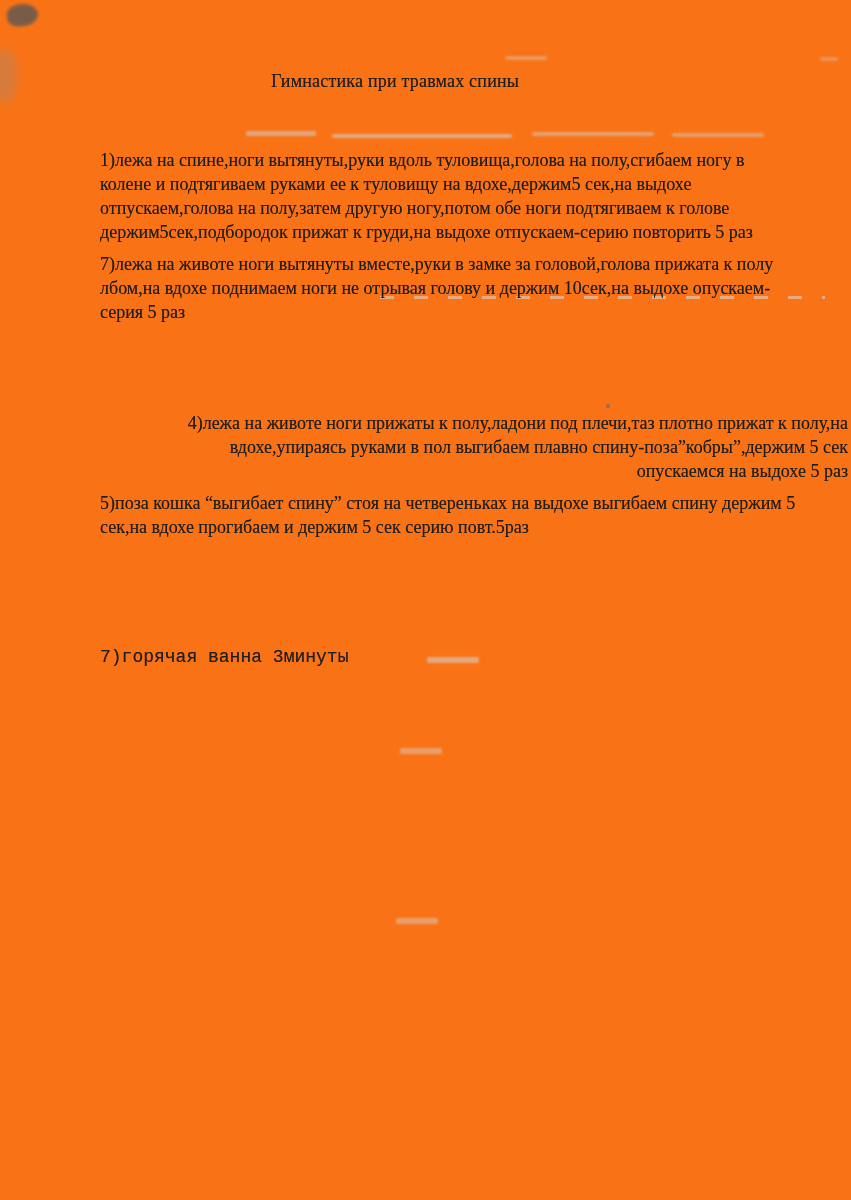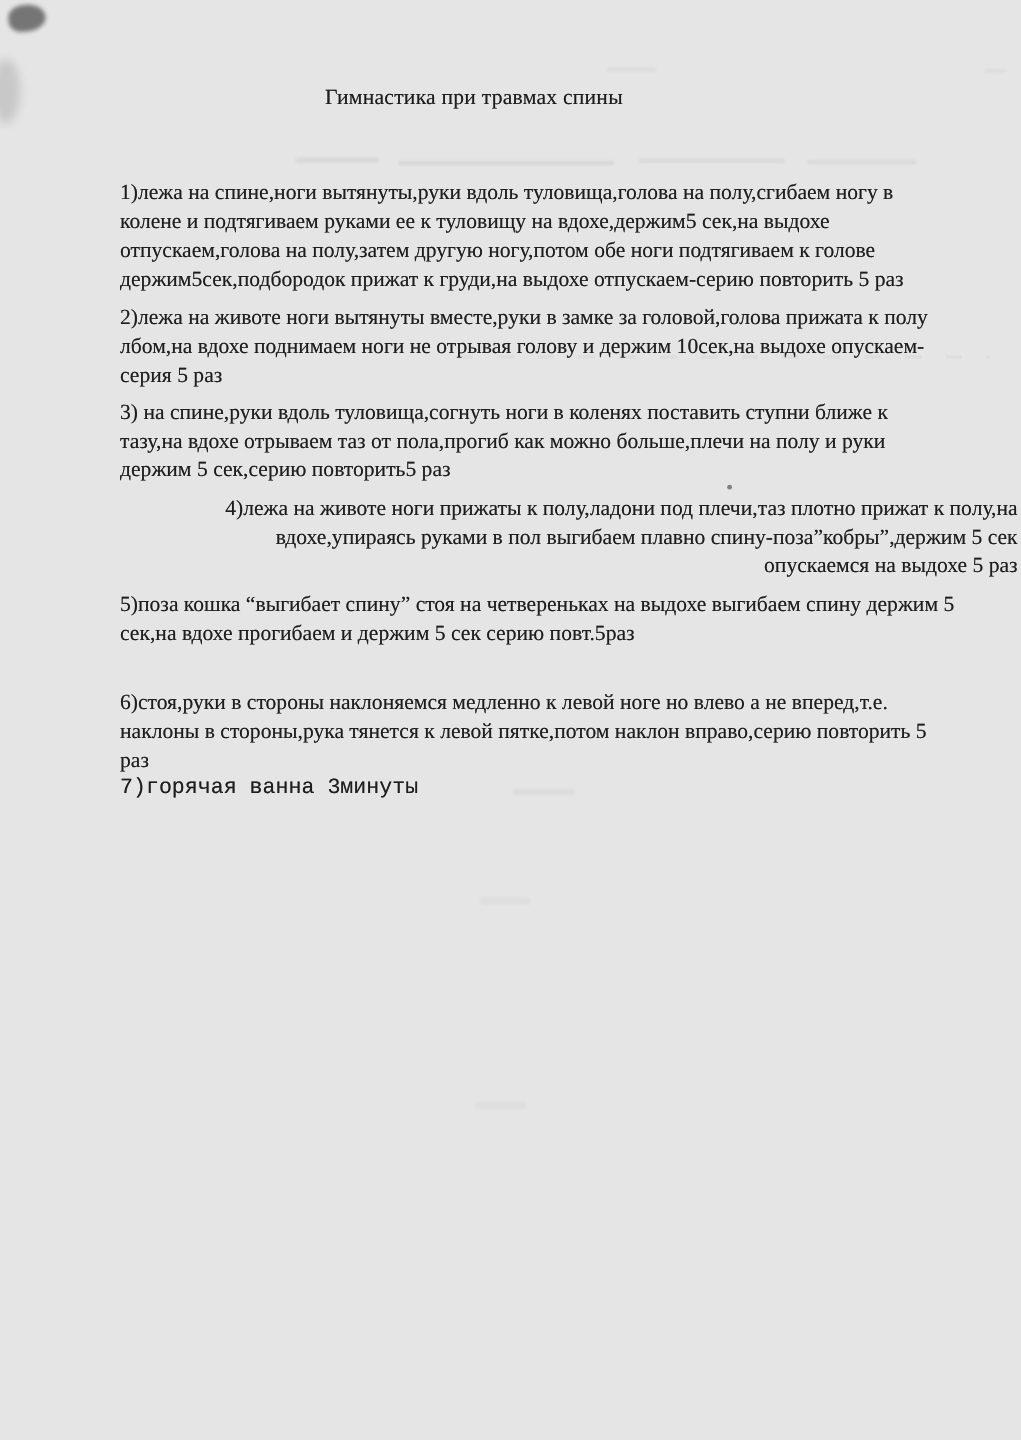--- a/index.html
+++ b/index.html
@@ -76,21 +76,21 @@
   .sp2 { left: 400px; top: 748px; width: 42px; height: 6px; opacity: .45; }
   .sp3 { left: 396px; top: 918px; width: 42px; height: 6px; opacity: .45; }
   .stray-dot {
     left: 606px; top: 404px; width: 4px; height: 4px;
     background: #6e6e6e; border-radius: 50%; opacity: .85;
   }
 </style>
 </head>
 <body>
 
-<div class="page" style="background: #e5e5e5;">
+<div class="page" style="background: #f97316;">
 
   <div class="artifact smudge-corner"></div>
   <div class="artifact smudge-edge"></div>
   <div class="artifact ghost-dash gd1"></div>
   <div class="artifact ghost-dash gd2"></div>
   <div class="artifact ghost-dash gd3"></div>
   <div class="artifact ghost-dash gd4"></div>
   <div class="artifact ghost-dash gd5"></div>
   <div class="artifact ghost-dash gd6"></div>
   <div class="artifact dotline"></div>
@@ -98,29 +98,23 @@
   <div class="artifact speck sp2"></div>
   <div class="artifact speck sp3"></div>
   <div class="artifact stray-dot"></div>
 
   <h1 class="doc-title">Гимнастика при травмах спины</h1>
 
   <p class="para p1">1)лежа на спине,ноги вытянуты,руки вдоль туловища,голова на полу,сгибаем ногу в
 колене и подтягиваем руками ее к туловищу на вдохе,держим5 сек,на выдохе
 отпускаем,голова на полу,затем другую ногу,потом обе ноги подтягиваем к голове
 держим5сек,подбородок прижат к груди,на выдохе отпускаем-серию повторить 5 раз</p>
-  <p class="para p2">2)лежа на животе ноги вытянуты вместе,руки в замке за головой,голова прижата к полу
+  <p class="para p2">7)лежа на животе ноги вытянуты вместе,руки в замке за головой,голова прижата к полу
 лбом,на вдохе поднимаем ноги не отрывая голову и держим 10сек,на выдохе опускаем-
 серия 5 раз</p>
-  <p class="para p3">3) на спине,руки вдоль туловища,согнуть ноги в коленях поставить ступни ближе к
-тазу,на вдохе отрываем таз от пола,прогиб как можно больше,плечи на полу и руки
-держим 5 сек,серию повторить5 раз</p>
   <p class="para p4">4)лежа на животе ноги прижаты к полу,ладони под плечи,таз плотно прижат к полу,на
 вдохе,упираясь руками в пол выгибаем плавно спину-поза”кобры”,держим 5 сек
 опускаемся на выдохе 5 раз</p>
   <p class="para p5">5)поза кошка “выгибает спину” стоя на четвереньках на выдохе выгибаем спину держим 5
 сек,на вдохе прогибаем и держим 5 сек серию повт.5раз</p>
-  <p class="para p6">6)стоя,руки в стороны наклоняемся медленно к левой ноге но влево а не вперед,т.е.
-наклоны в стороны,рука тянется к левой пятке,потом наклон вправо,серию повторить 5
-раз</p>
   <p class="para p7">7)горячая ванна 3минуты</p>
 
 </div>
 
 </body></html>

